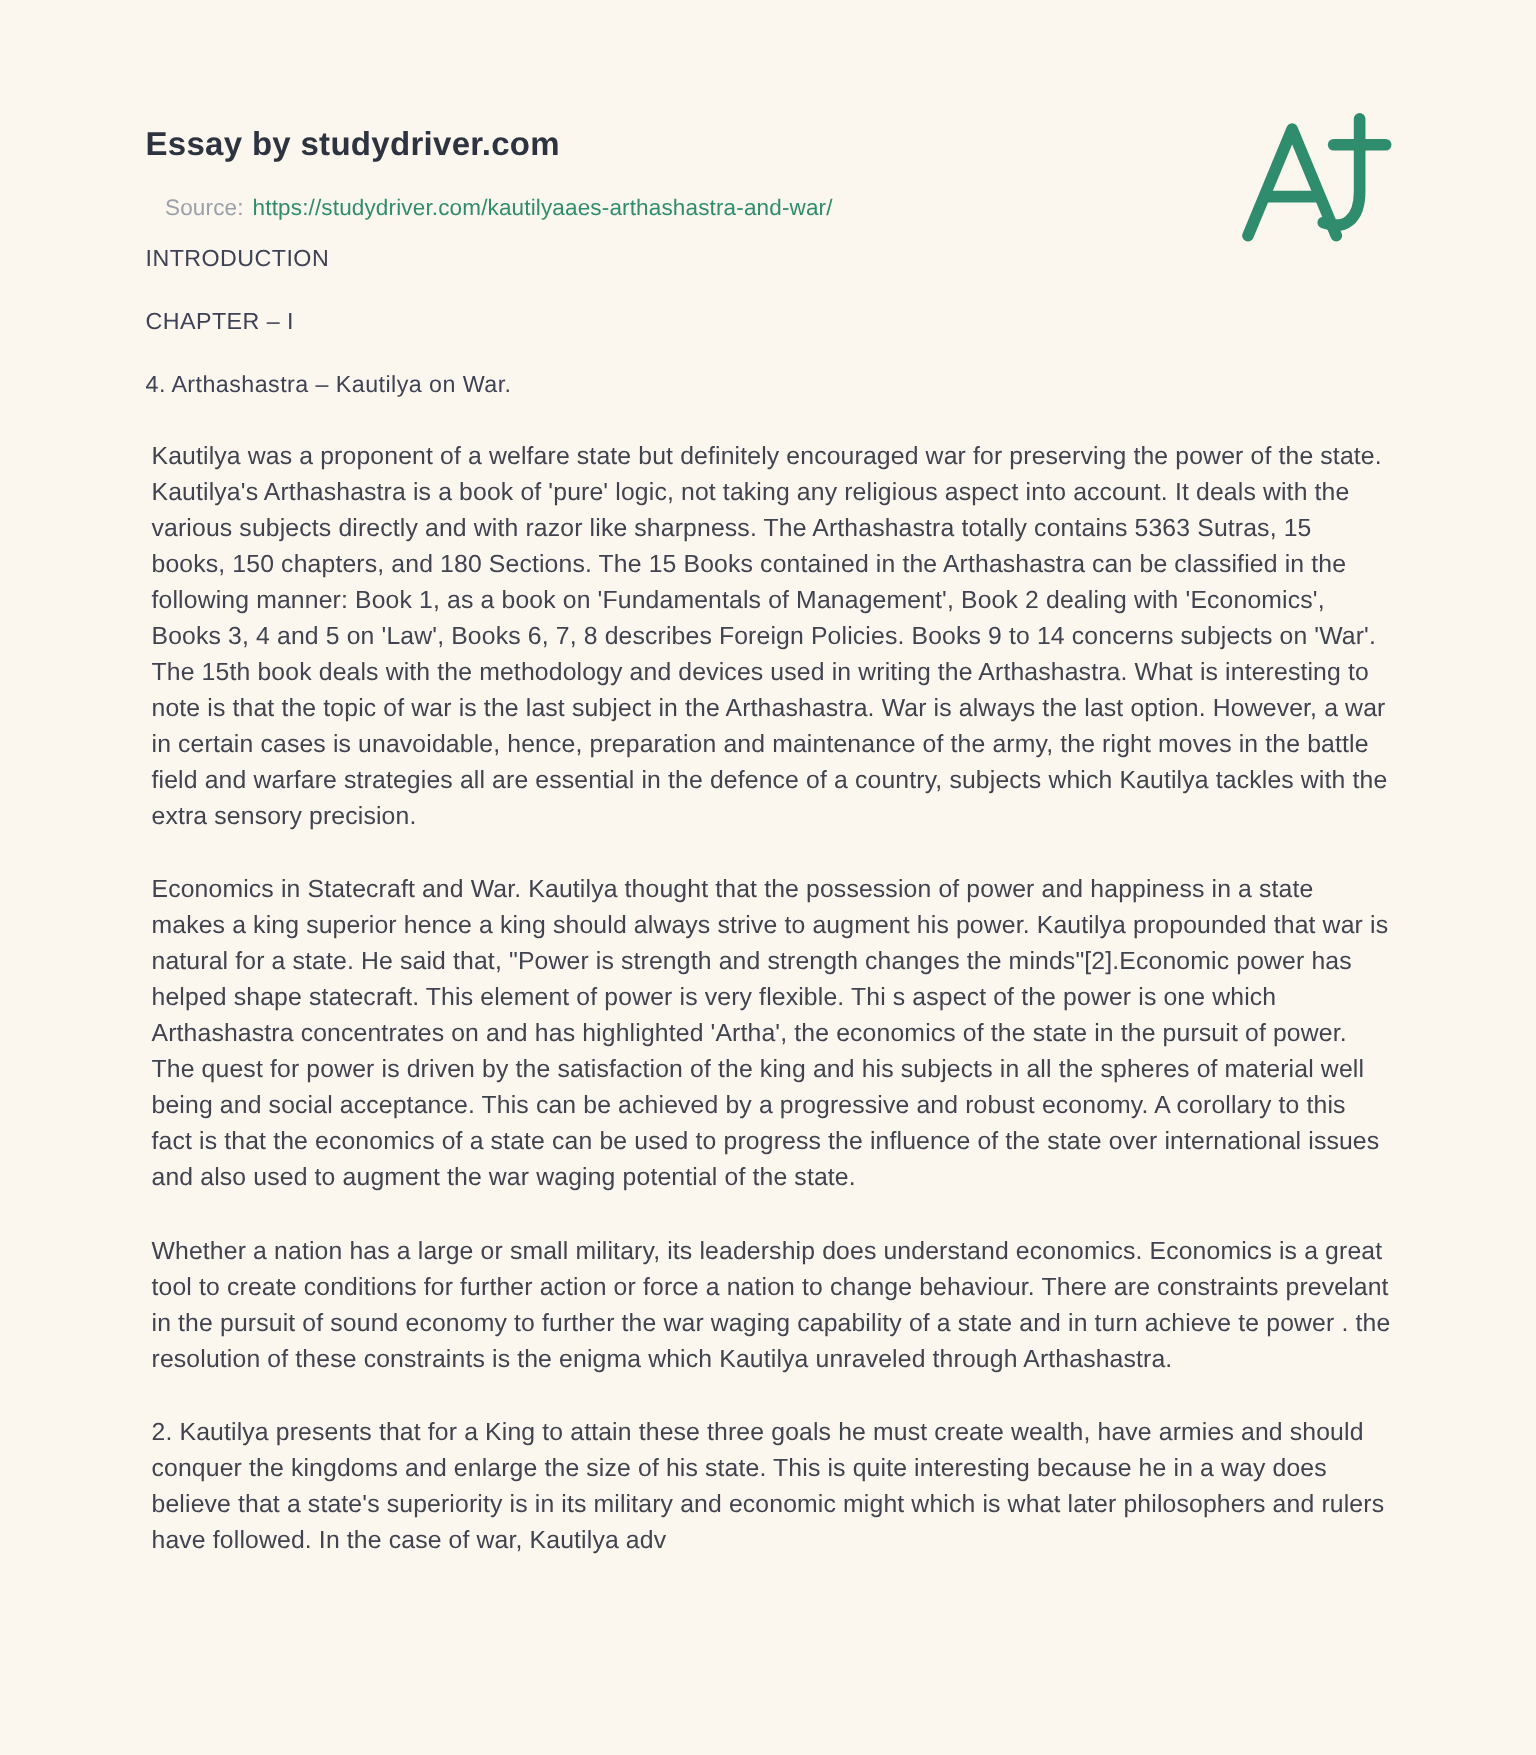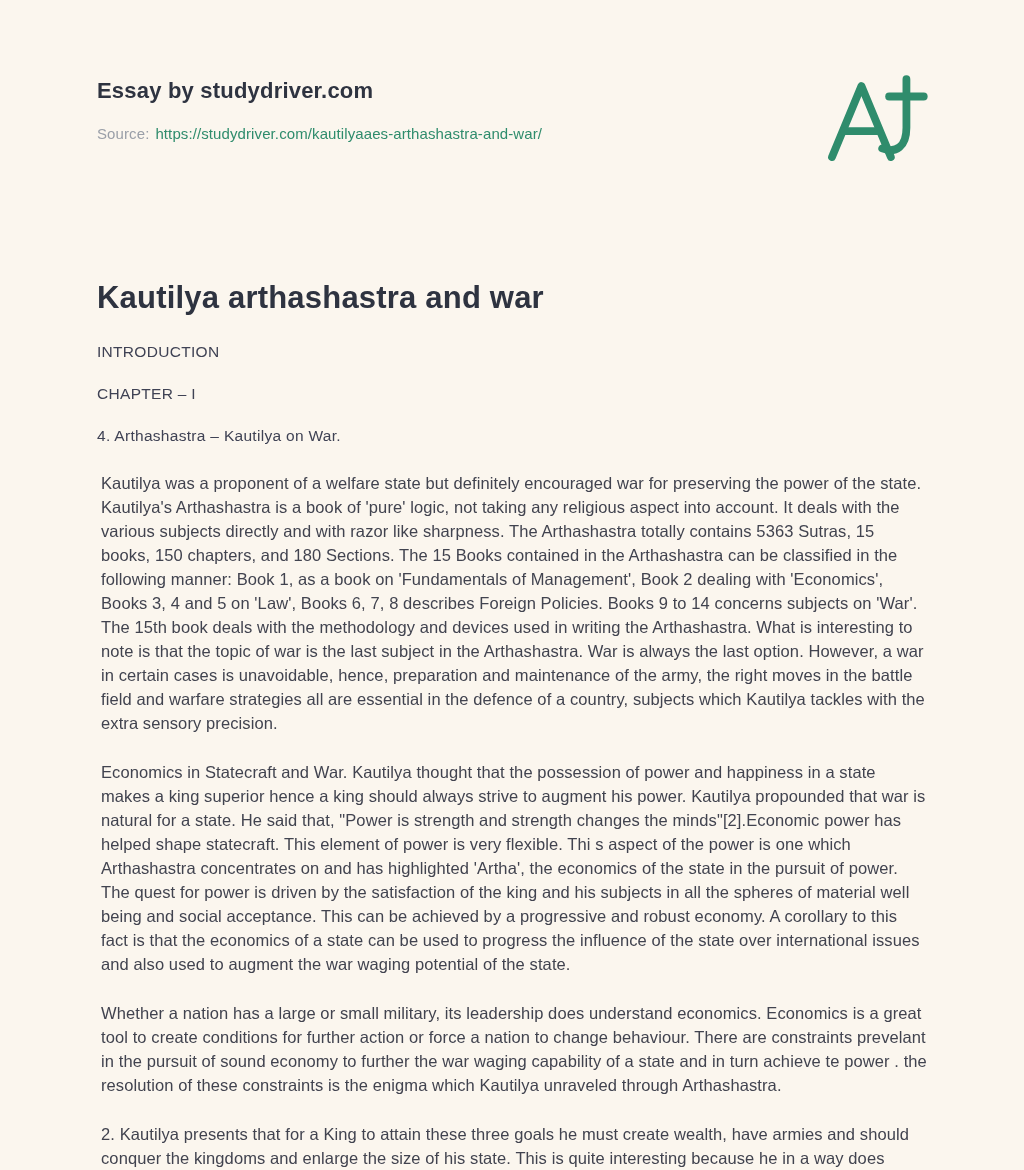--- a/index.html
+++ b/index.html
@@ -16,31 +16,31 @@
   }
   .page {
     width: 1024px;
     height: 1170px;
     padding: 78px 97px 0 97px;
     position: relative;
   }
   .page-header {
     display: flex;
     justify-content: space-between;
-    align-items: flex-start;
+    align-items: center;
   }
   .byline {
     margin: 0 0 21px 0;
     font-size: 22px;
     font-weight: 700;
     color: #2E3340;
     letter-spacing: 0.2px;
   }
   .source-line {
-    margin: 0;
+    margin: 13px;
     font-size: 15px;
     letter-spacing: 0.1px;
   }
   .source-label {
     color: #9A9FA8;
     margin-right: 6px;
   }
   .source-url {
     color: #2F8C6C;
     text-decoration: none;
@@ -95,21 +95,20 @@
       <svg viewBox="0 0 120 104" fill="none" xmlns="http://www.w3.org/2000/svg">
         <path d="M8 96 L42 14 L76 96" stroke="#2F8C6C" stroke-width="9" stroke-linecap="round" stroke-linejoin="round" fill="none"></path>
         <path d="M22 66 L62 66" stroke="#2F8C6C" stroke-width="9" stroke-linecap="round" fill="none"></path>
         <path d="M94 6 L94 62 C94 84 82 92 66 86" stroke="#2F8C6C" stroke-width="9" stroke-linecap="round" fill="none"></path>
         <path d="M74 26 L114 26" stroke="#2F8C6C" stroke-width="9" stroke-linecap="round" fill="none"></path>
       </svg>
     </div>
   </header>
 
   <main class="doc">
-    <h1 class="doc-title">Kautilya arthashastra and war</h1>
     <p class="meta-line">INTRODUCTION</p>
     <p class="meta-line">CHAPTER – I</p>
     <p class="meta-line last">4. Arthashastra – Kautilya on War.</p>
     <p class="para">Kautilya was a proponent of a welfare state but definitely encouraged war for preserving the power of the state. Kautilya's Arthashastra is a book of 'pure' logic, not taking any religious aspect into account. It deals with the various subjects directly and with razor like sharpness. The Arthashastra totally contains 5363 Sutras, 15 books, 150 chapters, and 180 Sections. The 15 Books contained in the Arthashastra can be classified in the following manner: Book 1, as a book on 'Fundamentals of Management', Book 2 dealing with 'Economics', Books 3, 4 and 5 on 'Law', Books 6, 7, 8 describes Foreign Policies. Books 9 to 14 concerns subjects on 'War'. The 15th book deals with the methodology and devices used in writing the Arthashastra. What is interesting to note is that the topic of war is the last subject in the Arthashastra. War is always the last option. However, a war in certain cases is unavoidable, hence, preparation and maintenance of the army, the right moves in the battle field and warfare strategies all are essential in the defence of a country, subjects which Kautilya tackles with the extra sensory precision.</p>
     <p class="para">Economics in Statecraft and War. Kautilya thought that the possession of power and happiness in a state makes a king superior hence a king should always strive to augment his power. Kautilya propounded that war is natural for a state. He said that, "Power is strength and strength changes the minds"[2].Economic power has helped shape statecraft. This element of power is very flexible. Thi s aspect of the power is one which Arthashastra concentrates on and has highlighted 'Artha', the economics of the state in the pursuit of power. The quest for power is driven by the satisfaction of the king and his subjects in all the spheres of material well being and social acceptance. This can be achieved by a progressive and robust economy. A corollary to this fact is that the economics of a state can be used to progress the influence of the state over international issues and also used to augment the war waging potential of the state.</p>
     <p class="para">Whether a nation has a large or small military, its leadership does understand economics. Economics is a great tool to create conditions for further action or force a nation to change behaviour. There are constraints prevelant in the pursuit of sound economy to further the war waging capability of a state and in turn achieve te power . the resolution of these constraints is the enigma which Kautilya unraveled through Arthashastra.</p>
     <p class="para">2. Kautilya presents that for a King to attain these three goals he must create wealth, have armies and should conquer the kingdoms and enlarge the size of his state. This is quite interesting because he in a way does believe that a state's superiority is in its military and economic might which is what later philosophers and rulers have followed. In the case of war, Kautilya adv</p>
   </main>
 
 </div>

